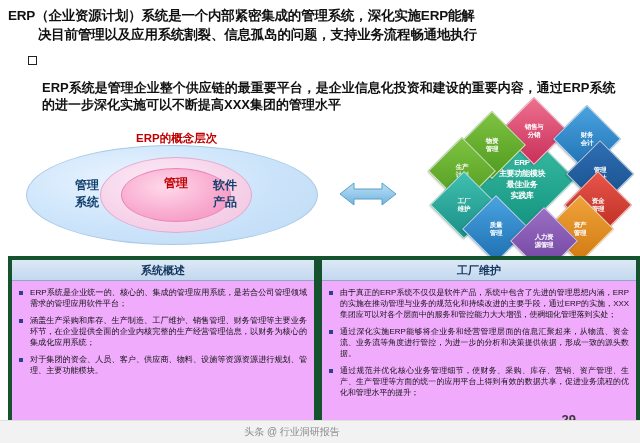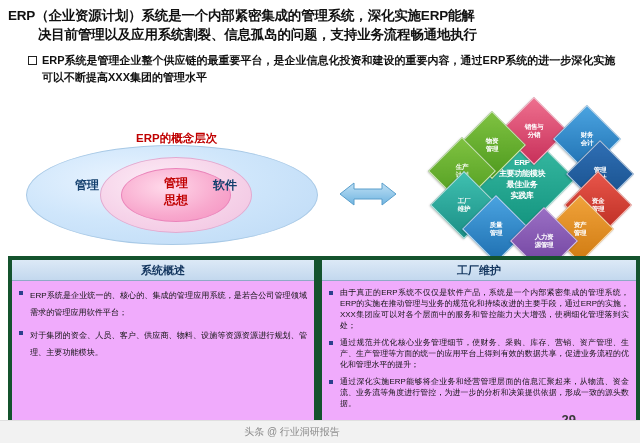--- a/index.html
+++ b/index.html
@@ -23,21 +23,21 @@
 
   
   .subbar{
     position:absolute;left:28px;top:52px;width:598px;
   }
   .subbar .sq{
     position:absolute;left:0;top:4px;width:7px;height:7px;
     border:1px solid #222;background:#fff;
   }
   .subbar .txt{
-    margin-left:14px;font-size:11px;font-weight:bold;line-height:17px;color:#111;
+    margin-left:14px;font-size:13px;font-weight:bold;line-height:17px;color:#111;margin-top:27px;
   }
 
   
   .diagram{position:absolute;left:0;top:95px;width:640px;height:158px;margin-left:8px;}
 
   .concept-label{
     position:absolute;left:128px;top:36px;
     font-size:11.5px;font-weight:bold;color:#c00000;
   }
 
@@ -118,21 +118,21 @@
     margin:0;height:20px;line-height:20px;text-align:center;
     font-size:11px;font-weight:bold;color:#13355e;
     background:linear-gradient(#dce9f6,#c3d8ee);
     border-bottom:1px solid #8ea9c6;
   }
   .panel ul{
     list-style:none;margin:0;padding:6px 7px 0 7px;
   }
   .panel li{
     position:relative;padding-left:11px;margin-bottom:6px;
-    font-size:8.1px;line-height:17px;color:#111;text-align:justify;
+    font-size:8.1px;line-height:11px;color:#111;text-align:justify;
   }
   .panel li:before{
     content:"";position:absolute;left:0;top:3.5px;
     width:4px;height:4px;background:#2b3f8c;
   }
   .panel.right li{font-size:7.9px;line-height:11px;}
 
   
   .pagenum{
     position:absolute;right:8px;bottom:16px;
@@ -165,27 +165,28 @@
   <div class="diagram">
 
     <div class="concept-label">ERP的概念层次</div>
 
     <div class="ell-outer"></div>
     <div class="ell-mid"></div>
     <div class="ell-in"></div>
 
     <div class="lab-mgmt">
       <div>管理</div>
+      <div>系统</div>
     </div>
     <div class="lab-think">
       <div>管理</div>
-      <div>思想</div>
     </div>
     <div class="lab-soft">
       <div>软件</div>
+      <div>产品</div>
     </div>
 
     <svg class="arrow" viewBox="0 0 56 26">
       <defs>
         <linearGradient id="ag" x1="0" y1="0" x2="0" y2="1">
           <stop offset="0" stop-color="#bfe0f5"></stop>
           <stop offset="1" stop-color="#6fb4e0"></stop>
         </linearGradient>
       </defs>
       <polygon points="0,13 14,2 14,8 42,8 42,2 56,13 42,24 42,18 14,18 14,24" fill="url(#ag)" stroke="#5a9ecb" stroke-width="1"></polygon>
@@ -235,30 +236,31 @@
         </div>
     </div>
   </div>
 
   <div class="panels">
 
     <div class="panel left">
       <h3>系统概述</h3>
       <ul>
         <li>ERP系统是企业统一的、核心的、集成的管理应用系统，是若合公司管理领域需求的管理应用软件平台；</li>
+        <li>涵盖生产采购和库存、生产制造、工厂维护、销售管理、财务管理等主要业务环节，在企业提供全面的企业内核完整的生产经营管理信息，以财务为核心的集成化应用系统；</li>
         <li>对于集团的资金、人员、客户、供应商、物料、设施等资源资源进行规划、管理、主要功能模块。</li>
       </ul>
     </div>
 
     <div class="panel right">
       <h3>工厂维护</h3>
       <ul>
-        <li>由于真正的ERP系统不仅仅是软件产品，系统是一个内部紧密集成的管理系统，ERP的实施在推动管理与业务的规范化和持续改进的主要手段，通过ERP的实施，XXX集团应可以对各个层面中的服务和管控能力大大增强，使稠细化管理落到实处；</li>
+        <li>由于真正的ERP系统不仅仅是软件产品，系统中包含了先进的管理思想内涵，ERP的实施在推动管理与业务的规范化和持续改进的主要手段，通过ERP的实施，XXX集团应可以对各个层面中的服务和管控能力大大增强，使稠细化管理落到实处；</li>
+        <li>通过深化实施ERP能够将企业务和经营管理层面的信息汇聚起来，从物流、资金流、业务流等角度进行管控，为进一步的分析和决策提供依据，形成一致的源头数据。</li>
         <li>通过规范并优化核心业务管理细节，使财务、采购、库存、营销、资产管理、生产、生产管理等方面的统一的应用平台上得到有效的数据共享，促进业务流程的优化和管理水平的提升；</li>
-        <li>通过深化实施ERP能够将企业务和经营管理层面的信息汇聚起来，从物流、资金流、业务流等角度进行管控，为进一步的分析和决策提供依据，形成一致的源头数据。</li>
       </ul>
     </div>
   </div>
 
   <div class="pagenum">29</div>
 
   <div class="footer-bar"></div>
   <div class="footer-txt">头条 @ 行业洞研报告</div>
 
 </div>

